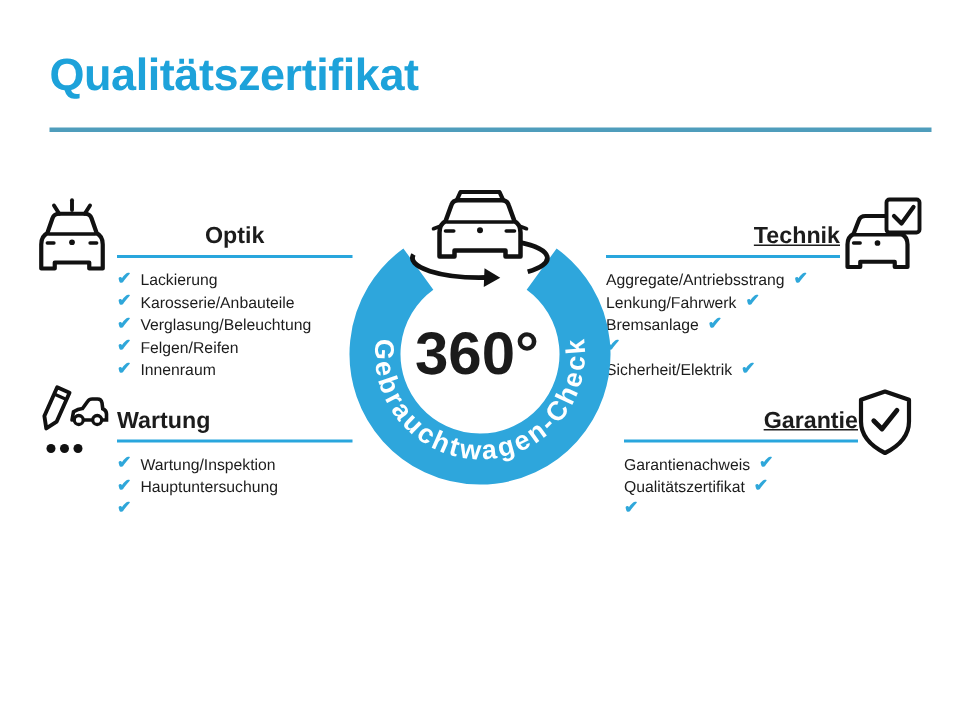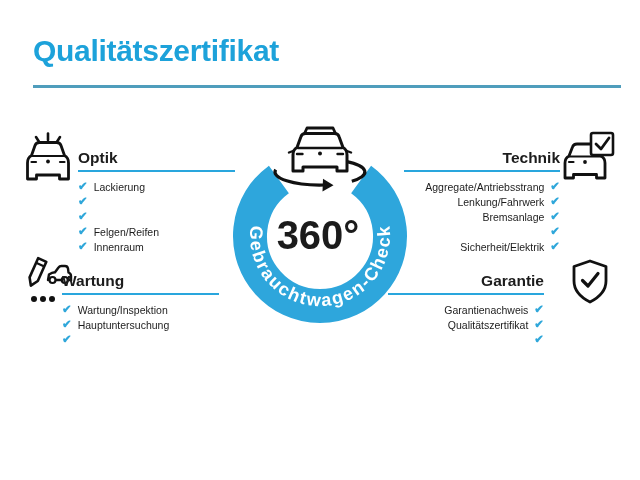--- a/index.html
+++ b/index.html
@@ -14,27 +14,27 @@
   }
   .title-rule { position:absolute; left:33px; top:85px; width:588px; height:3px; background:#4f9dbc; }
 
   
   .sec { position:absolute; width:157px; }
   .sec h2 { margin:0 0 4px 0; font-size:15.5px; line-height:17px; font-weight:bold; color:#1c1c1c; }
   .sec-rule { height:2.4px; background:#29a6dd; margin-bottom:7px; }
   .sec ul { list-style:none; margin:0; padding:0; }
   .sec li { height:15px; display:flex; align-items:center; gap:6px; font-size:10.5px; color:#1c1c1c; white-space:nowrap; }
   .sec.right { width:156px; }
-  .sec.right h2 { text-align:right; }
-  .sec.right li { justify-content:flex-end; }
+  .sec.right h2 { text-align:right;text-decoration:underline; }
+  .sec.right li { justify-content:flex-start; }
   .chk { color:#2fa7da; font-size:11.5px; font-weight:bold; line-height:1; }
-  #sec-optik   { left:78px;  top:149px; }
+  #sec-optik   { left:78px;  top:149px;text-align:center; }
   #sec-technik { left:404px; top:149px; }
-  #sec-wartung { left:62px;  top:272px; }
-  #sec-garantie{ left:388px; top:272px; }
+  #sec-wartung { left:78px;  top:272px; }
+  #sec-garantie{ left:416px; top:272px; }
 
   
   .icn { position:absolute; }
   .icn path, .icn rect, .icn circle, .icn line { vector-effect:none; }
   #icon-optik   { left:23px;  top:130px; }
   #icon-wartung { left:21px;  top:255px; }
   #icon-technik { left:561px; top:129px; }
   #icon-garantie{ left:567px; top:257px; }
 
   
@@ -104,23 +104,25 @@
   <section class="sec" id="sec-optik">
     <h2>Optik</h2>
     <div class="sec-rule"></div>
     <ul>
       <li>
           <span class="chk">✔</span>
           <span>Lackierung</span>
         </li>
       <li>
           <span class="chk">✔</span>
-        </li>
-      <li>
-          <span class="chk">✔</span>
+          <span>Karosserie/Anbauteile</span>
+        </li>
+      <li>
+          <span class="chk">✔</span>
+          <span>Verglasung/Beleuchtung</span>
         </li>
       <li>
           <span class="chk">✔</span>
           <span>Felgen/Reifen</span>
         </li>
       <li>
           <span class="chk">✔</span>
           <span>Innenraum</span>
         </li>
     </ul>

